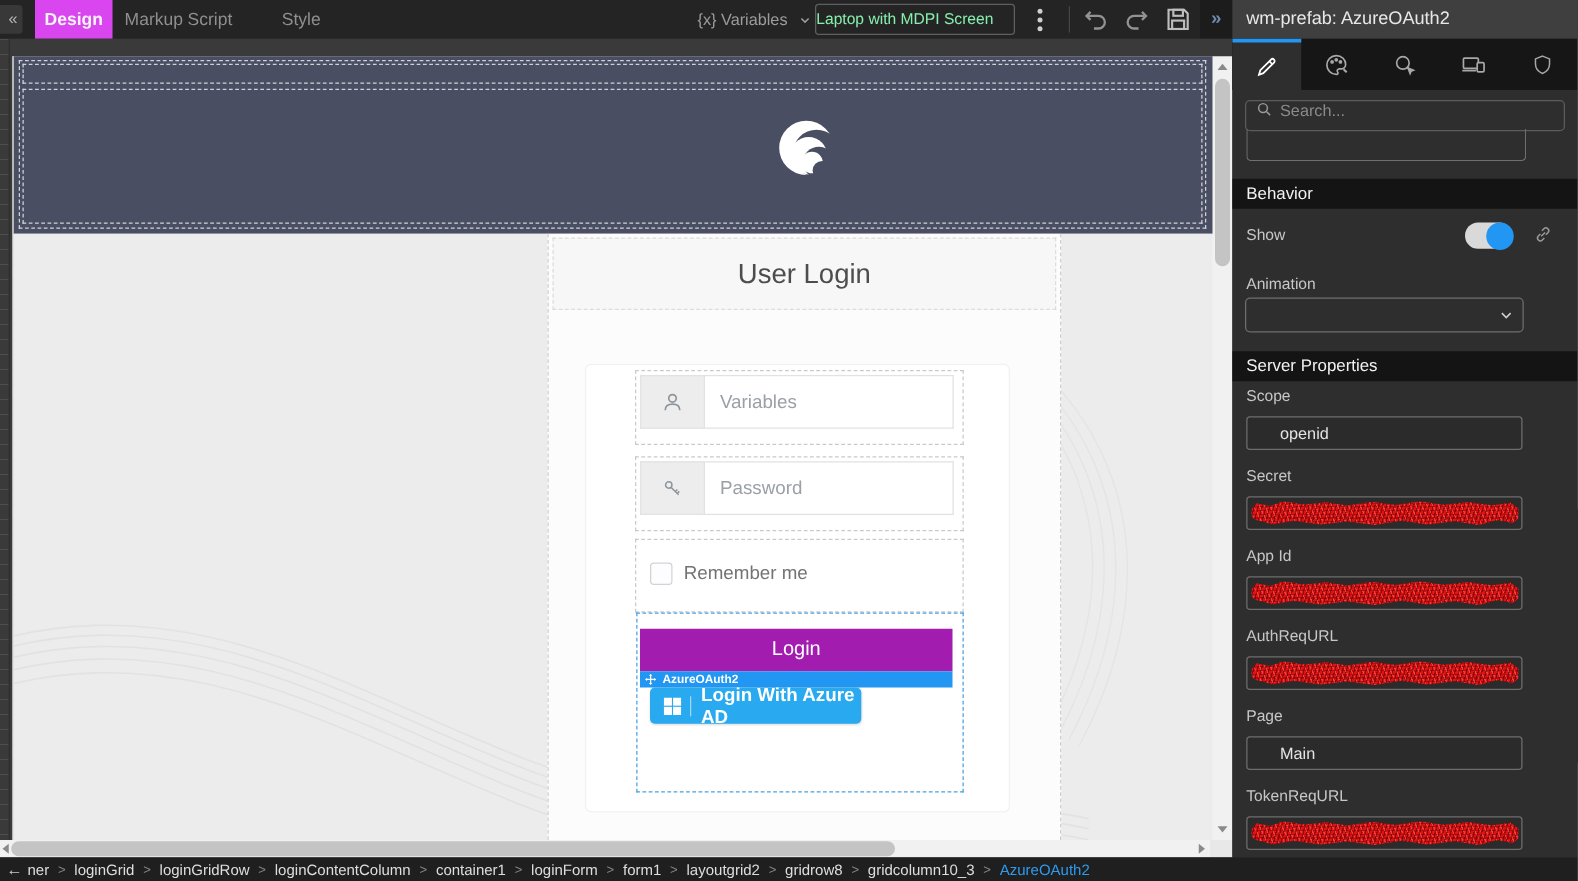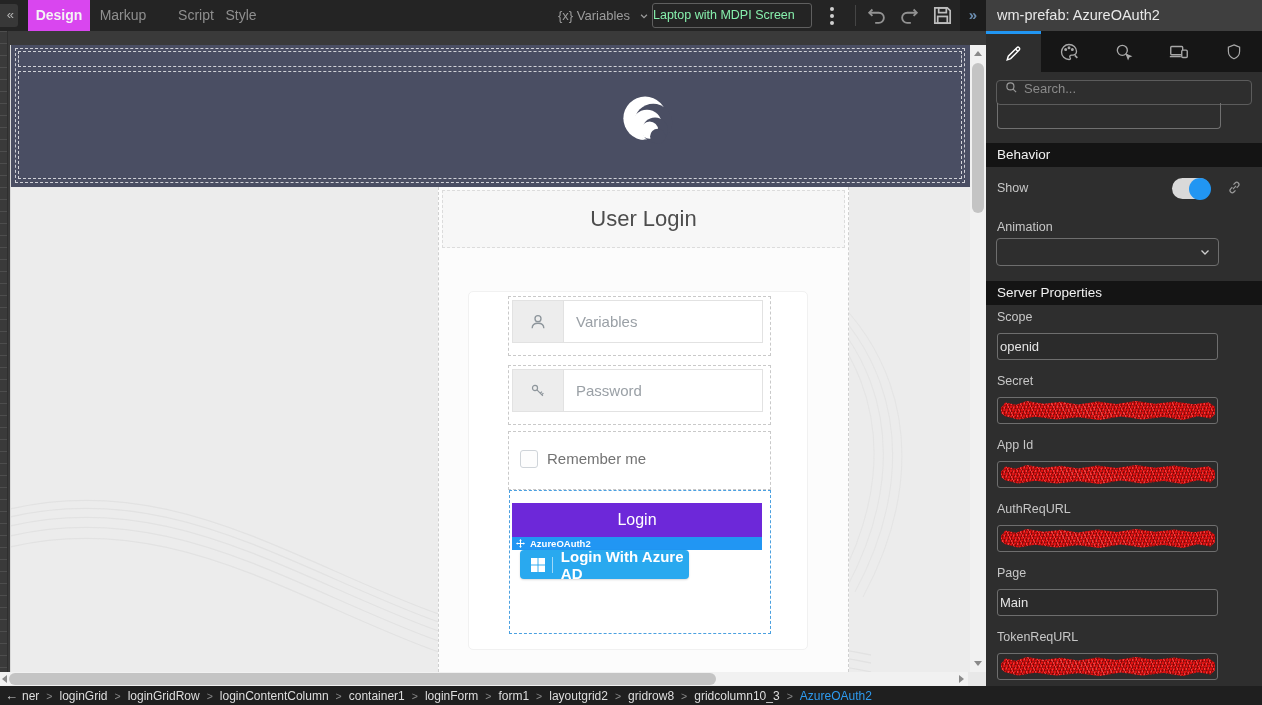--- a/index.html
+++ b/index.html
@@ -48,21 +48,21 @@
   .fg{position:absolute;left:497px;width:263px;border:1px dashed #c9c9c9}
   .frow{position:absolute;left:501px;width:251px;height:43px;display:flex}
   .icon-cell{width:52px;height:43px;background:#ededed;border:1px solid #e2e2e2;
              display:flex;align-items:center;justify-content:center;color:#8d959b}
   .input-cell{flex:1;height:43px;background:#fff;border:1px solid #e2e2e2;border-left:none;
               display:flex;align-items:center;padding-left:12px;font-size:15px;color:#9aa0a6}
   #remember-box{position:absolute;left:509px;top:263px;width:18px;height:18px;background:#fdfdfd;
                 border:1px solid #cfd4d9;border-radius:3px}
   #remember-lbl{position:absolute;left:536px;top:263px;font-size:15px;color:#737373}
   #sel-group{position:absolute;left:498px;top:303px;width:262px;height:144px;border:1px dashed #4aa0e0}
-  #login-btn{position:absolute;left:501px;top:316px;width:250px;height:34px;background:#6d28d9;color:#fff;
+  #login-btn{position:absolute;left:501px;top:316px;width:250px;height:34px;background:#a21caf;color:#fff;
              font-size:16px;font-weight:500;text-align:center;line-height:34px}
   #sel-bar{position:absolute;left:501px;top:350px;width:250px;height:13px;background:#2196f3;color:#fff;
            display:flex;align-items:center;font-size:9.5px;font-weight:bold}
   #azure-btn{position:absolute;left:509px;top:363px;width:169px;height:29px;background:#29a9ef;border-radius:4px;
              color:#fff;display:flex;align-items:center;font-size:15px;font-weight:600;
              box-shadow:0 1px 2px rgba(0,0,0,.15)}
   #azure-div{width:1px;height:16px;background:rgba(255,255,255,.55);margin:0 8px 0 7px}
 
   
   .sb-track{position:absolute;background:#f1f1f1}
@@ -80,21 +80,21 @@
               border-radius:4px;display:flex;align-items:flex-start;padding-left:8px;color:#8a8a8a}
   #search-box input{background:transparent;border:none;outline:none;color:#c9c9c9;font-size:13px;
                     margin-left:6px;width:200px;font-family:inherit}
   #search-box input::placeholder{color:#8a8a8a}
   #clipped-field{position:absolute;left:11px;top:103px;width:224px;height:26px;border:1px solid #707070;
                  border-top:none;border-radius:0 0 4px 4px}
   .sect-hdr{position:absolute;left:0;width:276px;height:24px;background:#141414;color:#f2f2f2;
             font-size:13.5px;font-weight:500;line-height:24px;padding-left:11px}
   .plabel{font-size:12.5px;color:#c7c7c7}
   .pinput{display:block;width:221px;height:27px;background:#2b2b2b;border:1px solid #6e6e6e;border-radius:3px;
-          color:#e4e4e4;font-size:13px;padding-left:2px;font-family:inherit;outline:none;position:relative}
+          color:#e4e4e4;font-size:13px;padding-left:26px;font-family:inherit;outline:none;position:relative}
   .fgroup{position:absolute;left:11px;width:240px}
   .fgroup .pinput{margin-top:9px}
   .redact-wrap{position:relative;width:221px;height:27px;margin-top:9px;background:#2b2b2b;
                border:1px solid #6e6e6e;border-radius:3px}
   .redact{position:absolute;left:3px;right:2px;top:3px;bottom:3px;border-radius:2px;
     background:
       repeating-linear-gradient(105deg, rgba(90,0,0,.55) 0 1px, rgba(0,0,0,0) 1px 3px),
       repeating-linear-gradient(63deg, rgba(255,120,120,.45) 0 1px, rgba(0,0,0,0) 1px 4px),
       repeating-linear-gradient(0deg, #e01212 0 2px, #b30c0c 2px 3px);
     clip-path:polygon(0 35%,2% 8%,7% 20%,12% 0,20% 14%,28% 4%,36% 18%,45% 2%,54% 16%,63% 0,
@@ -118,21 +118,21 @@
 </style>
 </head>
 <body>
 
 <div id="app">
 
   <div id="topbar">
     <div id="collapse-btn">«</div>
     <div class="tb-tab active" style="left:28px;width:62px">Design</div>
     <div class="tb-tab" style="left:92px;width:62px">Markup</div>
-    <div class="tb-tab" style="left:168px;width:56px">Script</div>
+    <div class="tb-tab" style="left:140px;width:56px">Script</div>
     <div class="tb-tab" style="left:214px;width:54px">Style</div>
 
     <div id="variables">
       <span>{x} Variables</span>
       <span class="chev">
         <svg width="10" height="10" viewBox="0 0 24 24" fill="none" stroke="#9c9c9c" stroke-width="3">
             <path d="M5 9 l7 7 7-7"></path>
           </svg>
       </span>
     </div>

